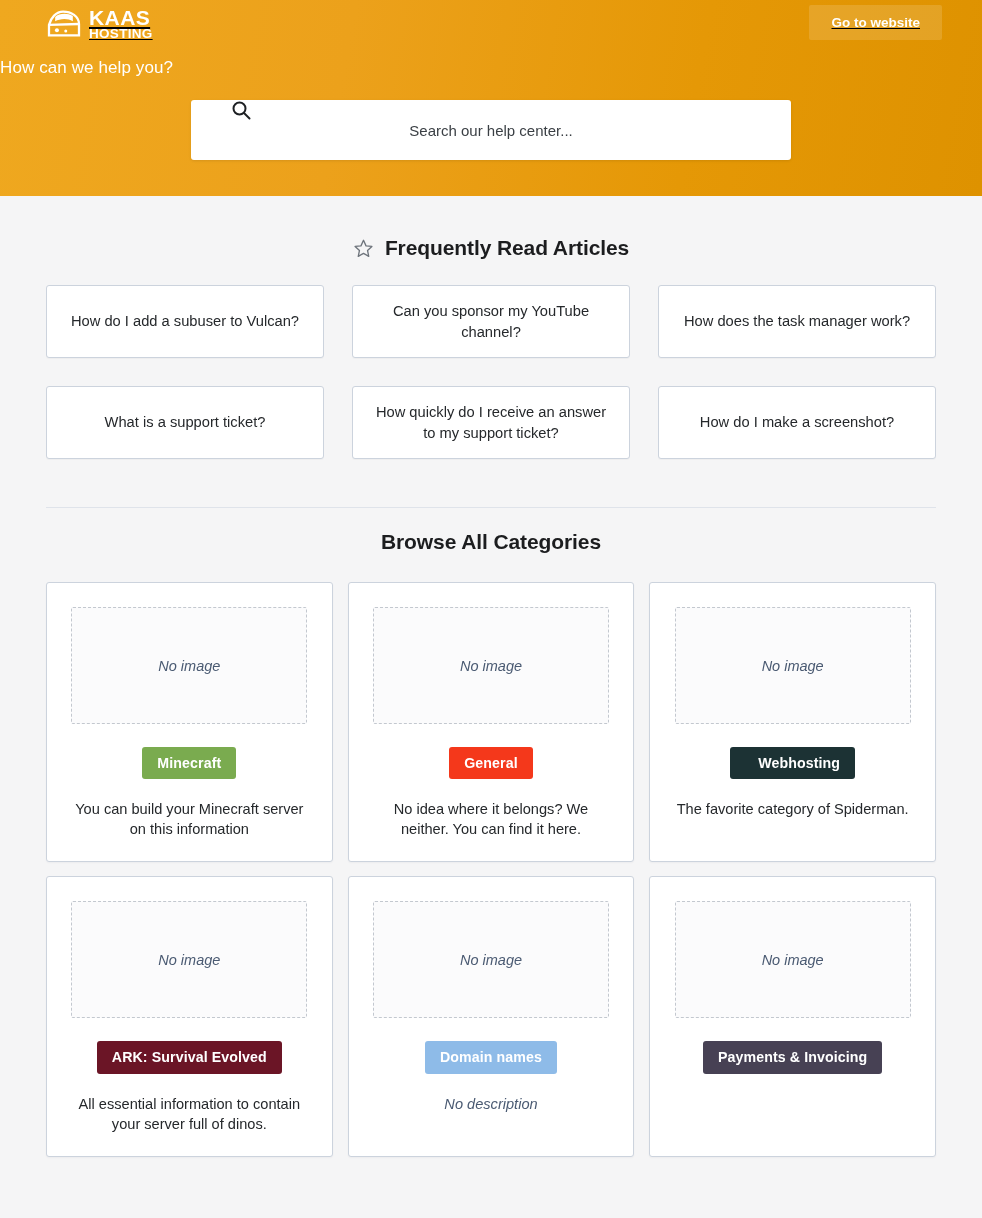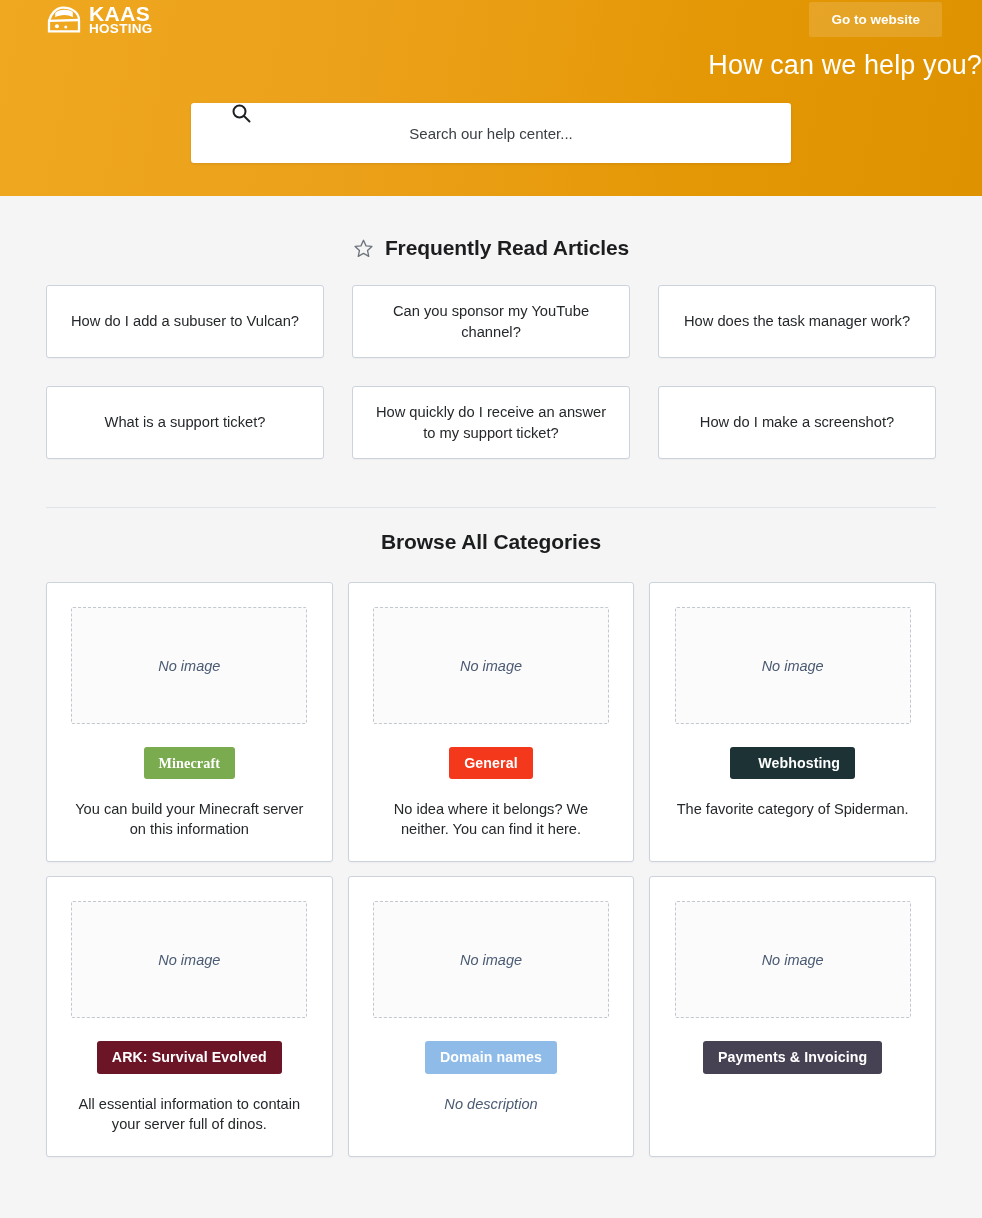--- a/index.html
+++ b/index.html
@@ -18,23 +18,24 @@
   .hero {
     position: relative;
     height: 196px;
     background: linear-gradient(100deg, #efa81f 0%, #eca11b 35%, #e59806 70%, #de9200 100%);
     overflow: hidden;
   }
 
   .hero-bar {
     height: 40px;
     display: flex;
-    align-items: flex-start;
+    align-items: flex-end;
     justify-content: space-between;
     padding: 0 40px 0 46px;
+    text-decoration: underline;
   }
 
   .logo { display: flex; align-items: center; gap: 7px; margin-top: 4px; }
   .logo-mark { width: 36px; height: 30px; display: block; }
   .logo-text { display: flex; flex-direction: column; line-height: 0.92; }
   .logo-kaas {
     color: #ffffff; font-size: 21px; font-weight: bold; letter-spacing: 0.4px;
   }
   .logo-hosting {
     color: #ffffff; font-size: 13.5px; font-weight: bold; letter-spacing: 0.3px;
@@ -47,25 +48,25 @@
     font-weight: bold;
     border: none;
     border-radius: 2px;
     padding: 10px 22px;
     cursor: pointer;
     font-family: "Liberation Sans", sans-serif;
     margin-top: 2px;
   }
 
   .hero-title {
-    text-align: right;
+    text-align: left;
     color: #ffffff;
-    font-size: 27px;
+    font-size: 17px;
     font-weight: normal;
-    margin-top: 10px;
+    margin-top: 18px;
     letter-spacing: 0.1px;
   }
 
   .search-wrap {
     margin: 22px auto 0;
     width: 600px;
     height: 60px;
     background: #ffffff;
     border-radius: 3px;
     display: flex;
@@ -250,21 +251,21 @@
     <div class="divider"></div>
 
     <div class="section-heading browse-heading">
       <span>Browse All Categories</span>
     </div>
 
     <div class="grid cat-grid">
 
       <div class="cat-card">
         <div class="no-image">No image</div>
-        <span class="badge" style="background: rgb(122, 171, 79); font-family: Liberation Serif, serif;">Minecraft</span>
+        <span class="badge" style="background: rgb(122, 171, 79);">Minecraft</span>
         <div class="cat-desc">You can build your Minecraft server on this information</div>
       </div>
 
       <div class="cat-card">
         <div class="no-image">No image</div>
         <span class="badge" style="background: rgb(244, 56, 27);">General</span>
         <div class="cat-desc">No idea where it belongs? We neither. You can find it here.</div>
       </div>
 
       <div class="cat-card">

